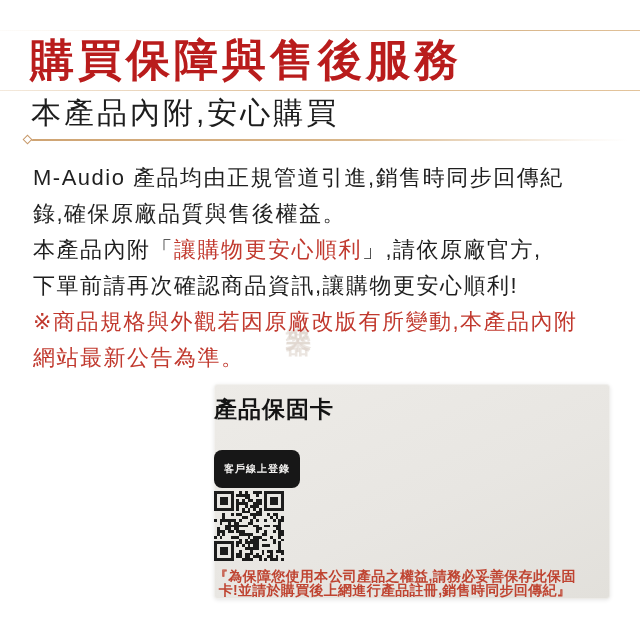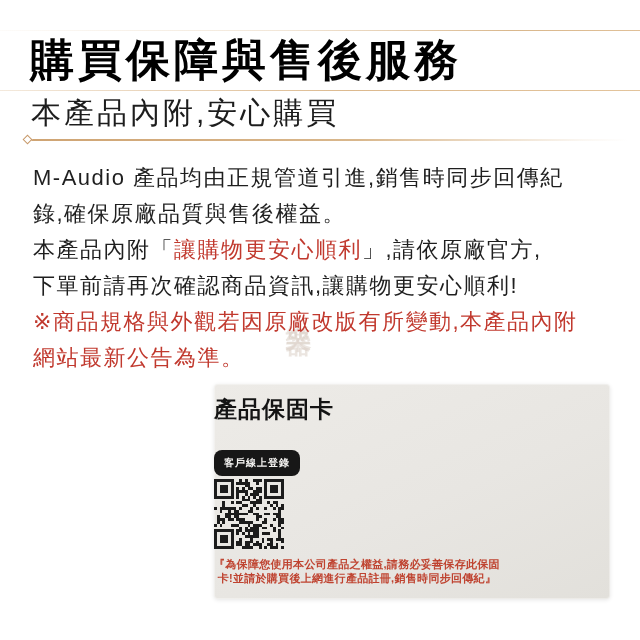--- a/index.html
+++ b/index.html
@@ -9,21 +9,21 @@
   .page { position:absolute; inset:0; background:#ffffff; }
 
   .top-rule {
     position:absolute; top:30px; left:0; width:640px; height:1px;
     background:linear-gradient(to right, rgba(217,183,140,0.05), rgba(217,183,140,0.35) 45%, #d9b78c 80%, #e0c098);
   }
 
   .title {
     position:absolute; left:30px; top:34px; height:52px; line-height:52px;
     font-size:44px; font-weight:700; letter-spacing:4px;
-    color:#000000; white-space:nowrap;
+    color:#b91c1c; white-space:nowrap;
   }
 
   .title-rule {
     position:absolute; top:90px; left:0; width:640px; height:1px;
     background:linear-gradient(to right, rgba(217,183,140,0.30), #dcb98e 55%, #e3c49c);
   }
 
   .subtitle {
     position:absolute; left:31px; top:92px; height:42px; line-height:42px;
     font-size:30px; font-weight:500; letter-spacing:3px;
@@ -64,29 +64,29 @@
 
   .card-title {
     margin-top:10px; font-size:23px; font-weight:700;
     letter-spacing:1px; color:#141414; white-space:nowrap;
   }
 
   .badge {
     margin-top:25px; display:inline-block;
     background:#171717; color:#f4f3f1;
     font-size:10px; font-weight:700; letter-spacing:1px;
-    line-height:14px; padding:6px 10px; border-radius:8px;
+    line-height:14px; padding:12px 10px; border-radius:8px;
     white-space:nowrap;
   }
 
   .qr { margin-top:3px; width:70px; height:70px; display:block; }
 
   .card-note {
     margin-top:8px; text-align:center;
-    font-size:11px; font-weight:700; line-height:14px;
+    font-size:14px; font-weight:700; line-height:14px;
     letter-spacing:0.3px; color:#bf4330; white-space:nowrap;
   }
 </style>
 </head>
 <body>
 
 <div class="page">
 
   <div class="top-rule"></div>
 

